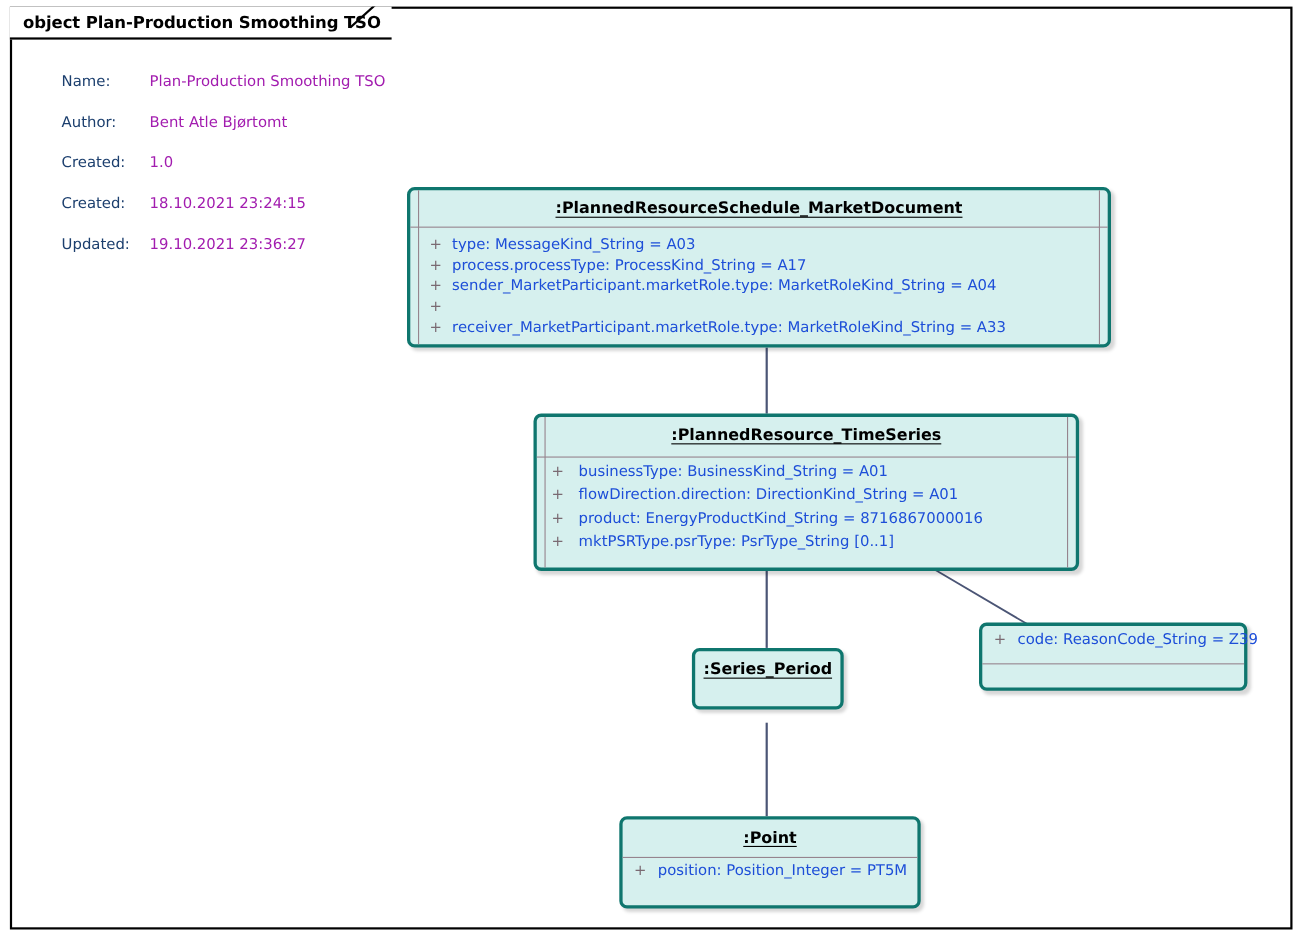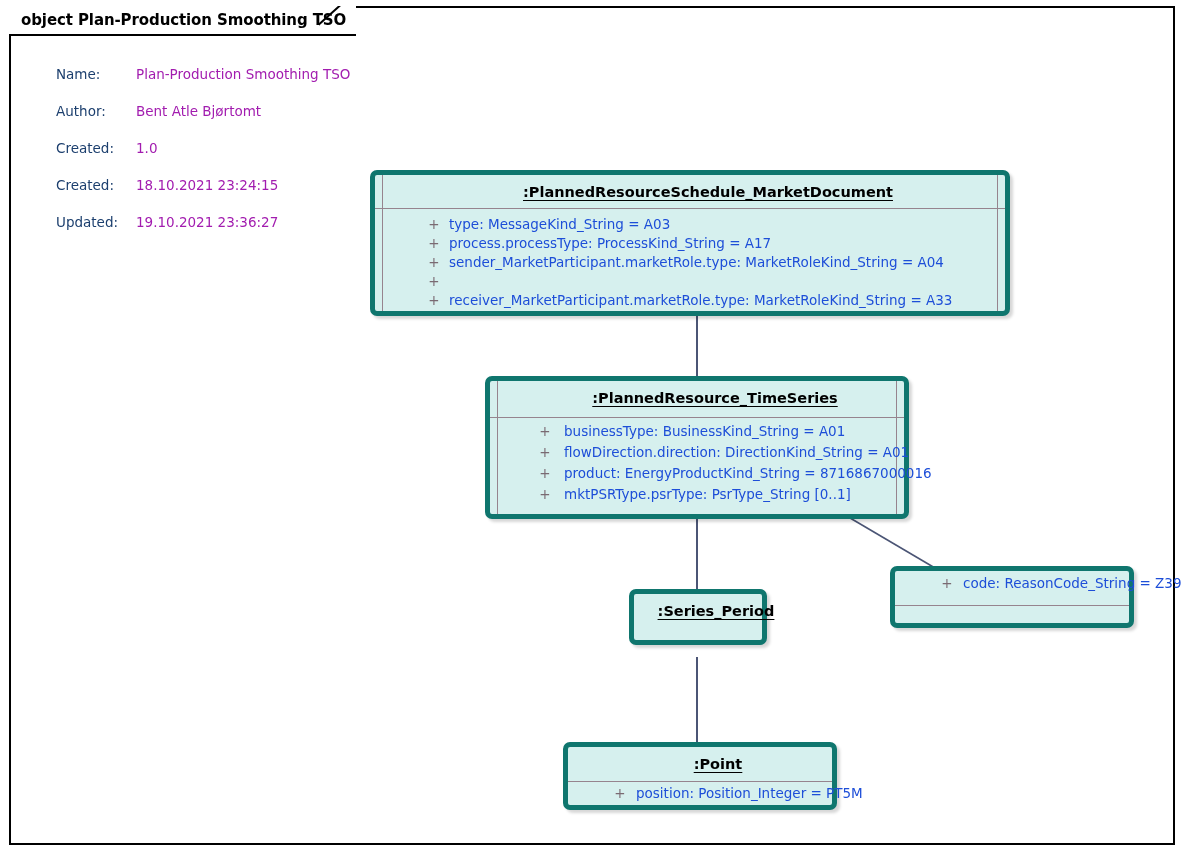--- a/index.html
+++ b/index.html
@@ -90,24 +90,23 @@
     white-space: nowrap;
   }
   .meta-label { color: #1c3f6e; }
   .meta-value { color: #a21caf; }
 
   
   .node {
     position: absolute;
     box-sizing: border-box;
     background: #d6f0ee;
-    border: 5px solid #0f766e;
+    border: 3px solid #0f766e;
     border-radius: 7px;
     box-shadow: 3px 3px 3px rgba(0,0,0,0.16);
-    padding-left: 36px;
   }
   
   .node .rule-l,
   .node .rule-r {
     position: absolute;
     top: 0;
     bottom: 0;
     width: 1px;
     background: #96848e;
   }
@@ -159,35 +158,35 @@
     font-size: 13.5px;
   }
   .attr .sig { color: #1d4ed8; }
 
   
   #node-market-document { left: 370px; top: 170px; width: 640px; height: 146px; }
   #node-market-document .node-sep { top: 33px; }
   #node-market-document .node-attrs { padding-top: 8px; }
   #node-market-document .attr { padding-left: 8px; }
 
-  #node-time-series { left: 485px; top: 376px; width: 424px; height: 143px; }
+  #node-time-series { left: 485px; top: 376px; width: 496px; height: 143px; }
   #node-time-series .node-sep { top: 36px; }
   #node-time-series .node-attrs { padding-top: 9px; }
   #node-time-series .attr { height: 21px; padding-left: 0; }
   #node-time-series .attr .vis { width: 38px; }
 
   #node-series-period { left: 629px; top: 589px; width: 138px; height: 56px; }
   #node-series-period .node-title { height: 40px; align-items: flex-start; padding-top: 9px; }
 
   #node-reason { left: 890px; top: 566px; width: 244px; height: 62px; }
   #node-reason .node-sep { top: 34px; }
   #node-reason .node-attrs { padding-top: 4px; }
   #node-reason .attr .vis { width: 32px; }
 
-  #node-point { left: 563px; top: 742px; width: 274px; height: 68px; }
+  #node-point { left: 563px; top: 742px; width: 274px; height: 84px; }
   #node-point .node-sep { top: 34px; }
   #node-point .node-attrs { padding-top: 5px; }
   #node-point .attr .vis { width: 32px; }
 
   
   .link {
     position: absolute;
     background: #4b5575;
   }
   .link-v { width: 1.5px; }

